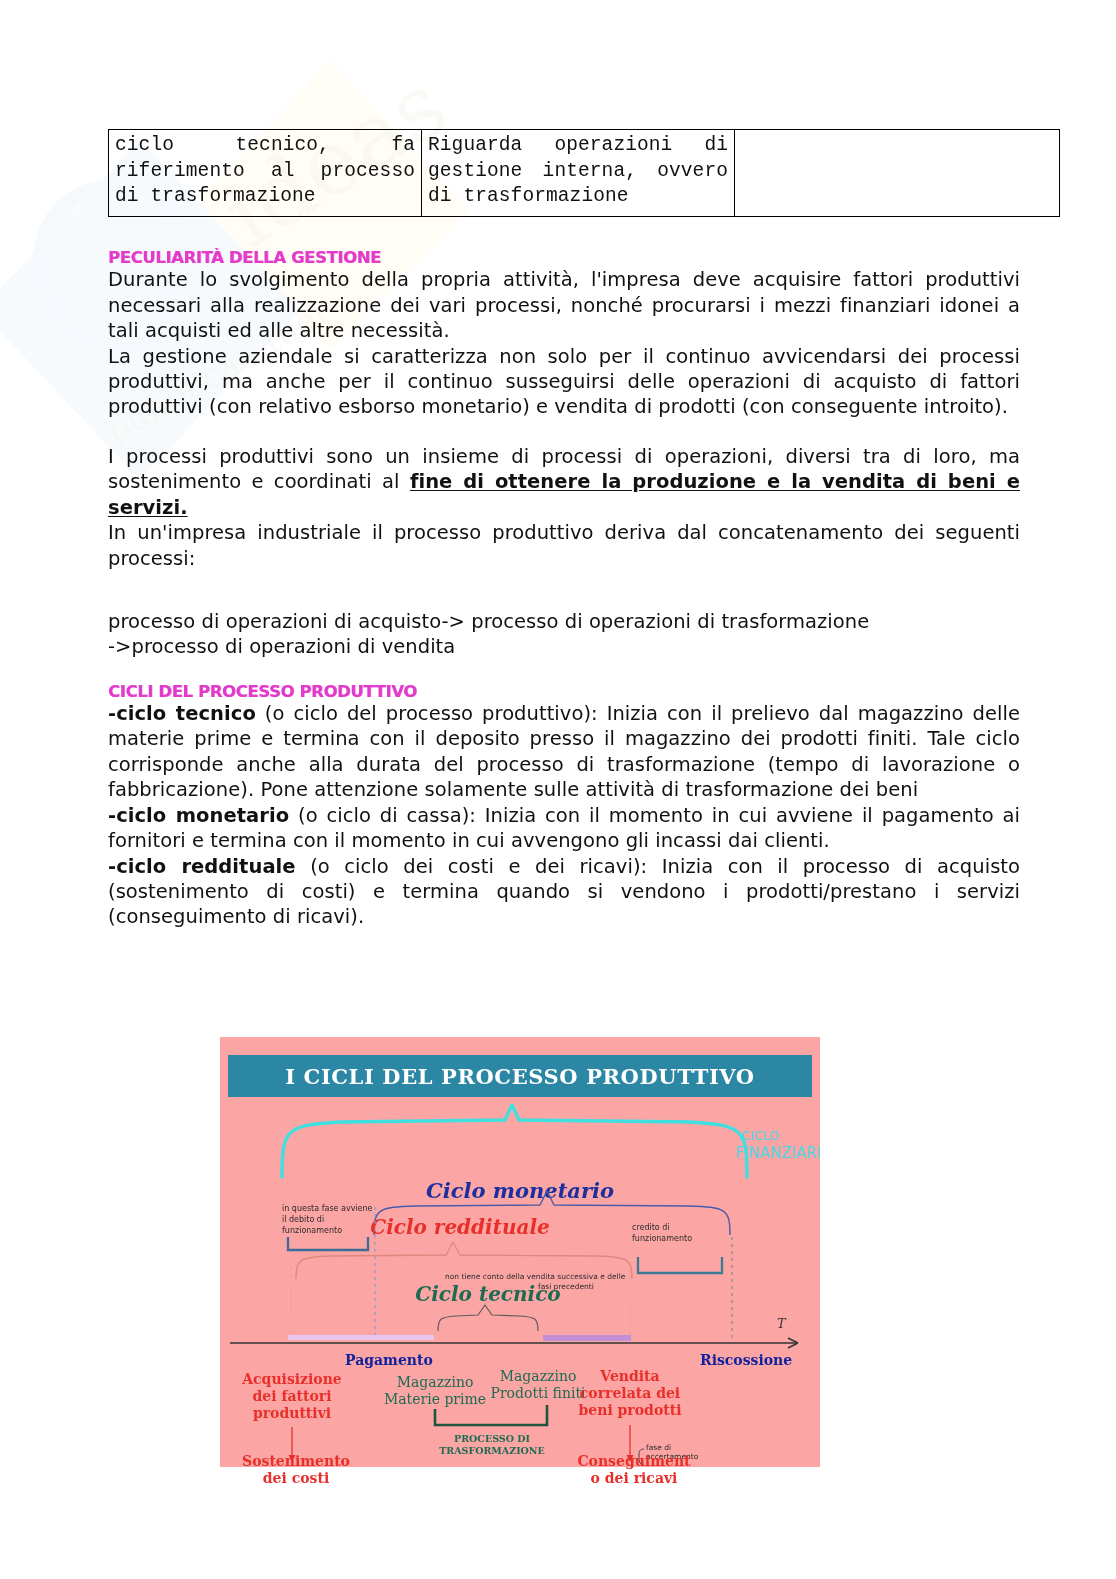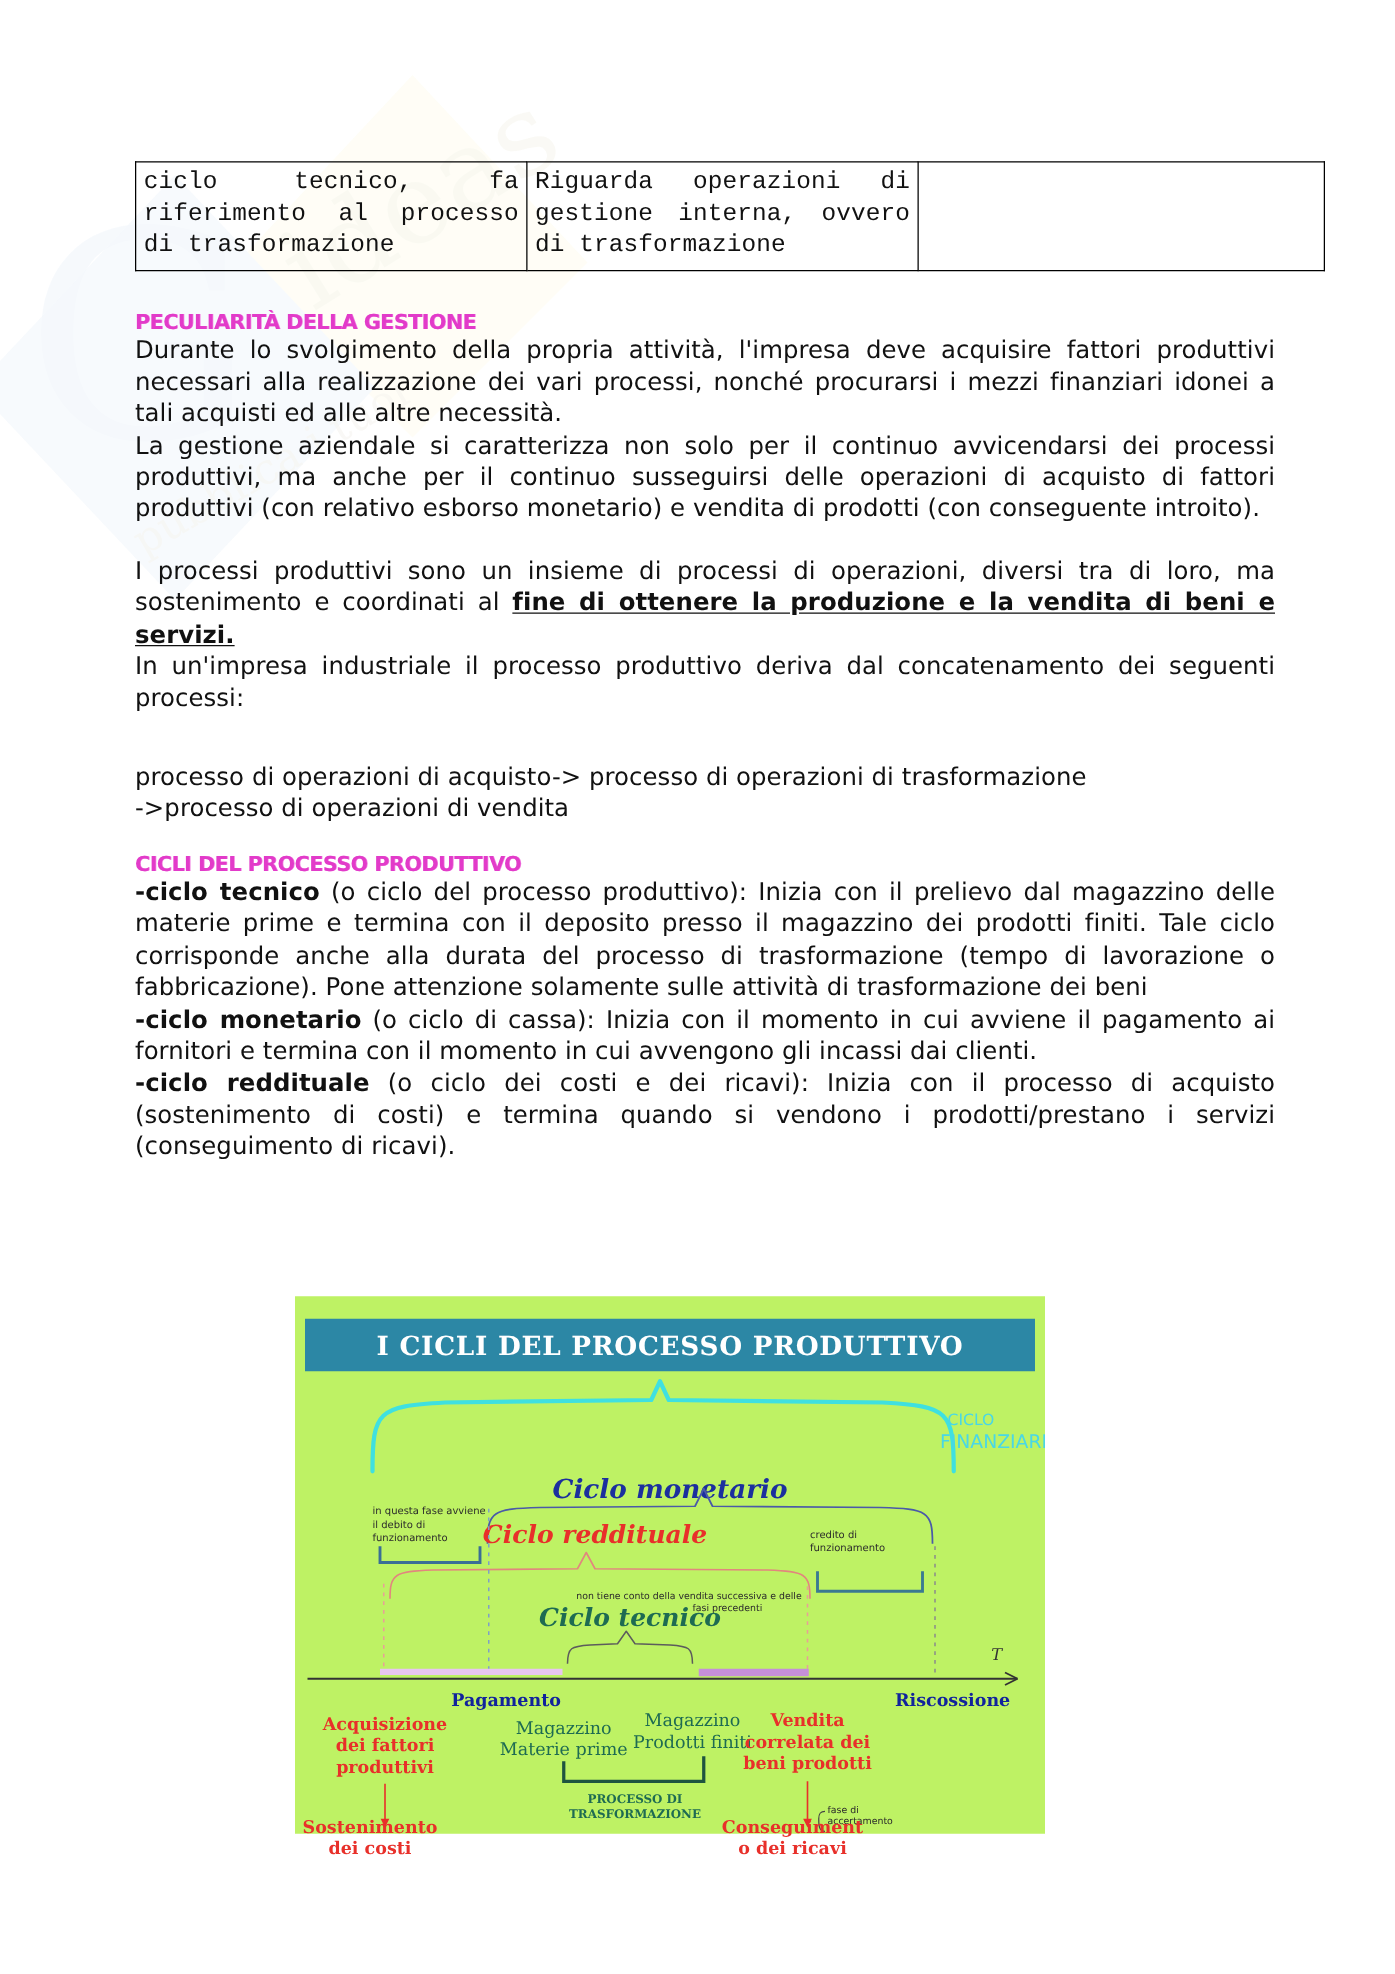--- a/index.html
+++ b/index.html
@@ -86,24 +86,24 @@
     text-align-last:left;
   }
   .u{text-underline-offset:2px;}
   .b{font-weight:bold;}
   .bu{font-weight:bold; text-decoration:underline; text-underline-offset:2px;}
   .spacer-lg{height:38px;}
 
   
   .figure{
     position:absolute;
-    left:236px; top:1037px;
+    left:220px; top:1037px;
     width:600px; height:430px;
     z-index:2;
-    background:#bef264;
+    background:#fca5a5;
   }
   .figure svg{display:block;}
 </style>
 </head>
 <body>
 
 <div class="page">
 
   <svg class="watermark" viewBox="0 0 520 500">
     <g opacity="0.30">

